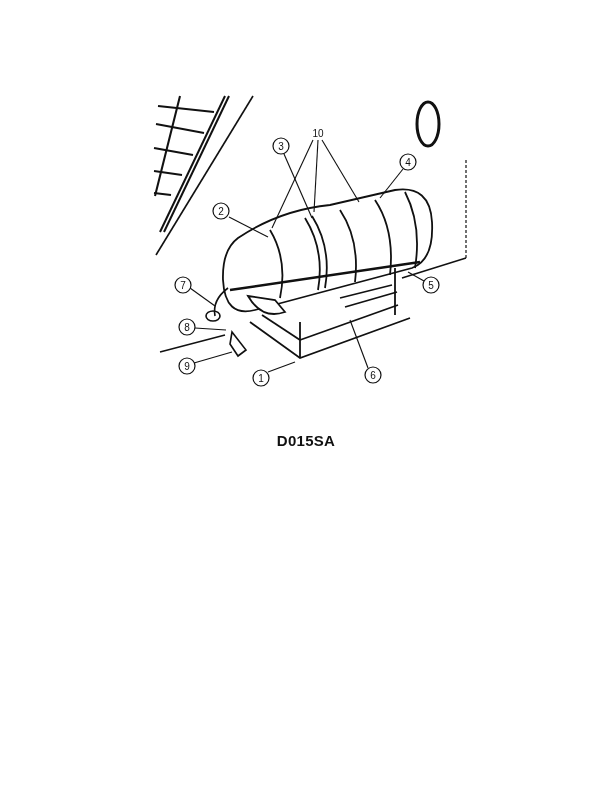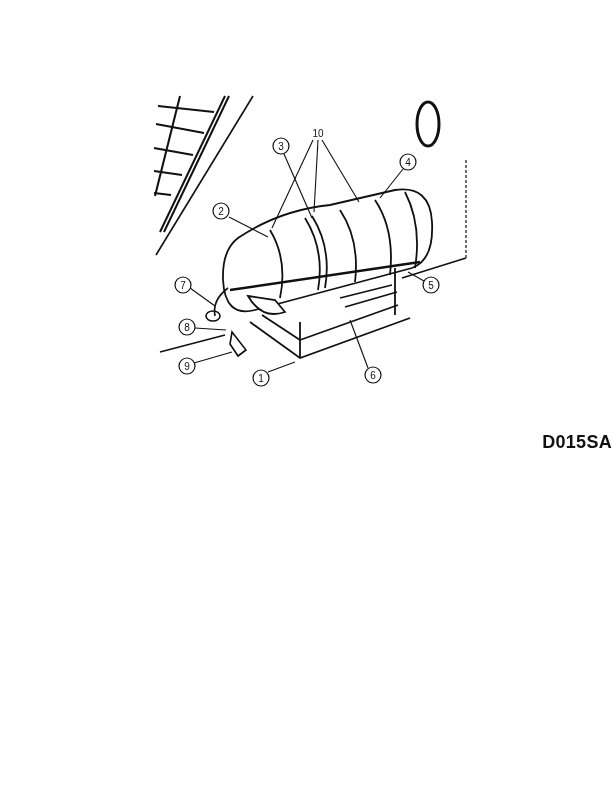--- a/index.html
+++ b/index.html
@@ -1,19 +1,19 @@
 <!DOCTYPE html>
 <html><head>
 <meta charset="utf-8">
 <style>
   html, body { margin:0; padding:0; background:#ffffff; }
   body { width:612px; height:792px; position:relative; overflow:hidden; font-family:"Liberation Sans", sans-serif; }
   #figure { position:absolute; left:0; top:0; width:612px; height:420px; }
   .callout-text { font-family:"Liberation Sans", sans-serif; font-size:10px; fill:#111; text-anchor:middle; dominant-baseline:central; }
-  #caption { position:absolute; left:0; width:612px; top:432px; text-align:right; font-size:18px; font-weight:bold; color:#111; letter-spacing:0.3px; }
+  #caption { position:absolute; left:0; width:612px; top:432px; text-align:center; font-size:15px; font-weight:bold; color:#111; letter-spacing:0.3px; }
 </style>
 </head>
 <body>
 
 <svg id="figure" viewBox="0 0 612 420" xmlns="http://www.w3.org/2000/svg">
   <g stroke="#111" fill="none" stroke-width="2">
     <line x1="180" y1="96" x2="155" y2="196"></line>
     <line x1="225" y1="96" x2="160" y2="232"></line>
     <line x1="229" y1="96" x2="164" y2="232"></line>
     <line x1="253" y1="96" x2="156" y2="255" stroke-width="1.6"></line>

